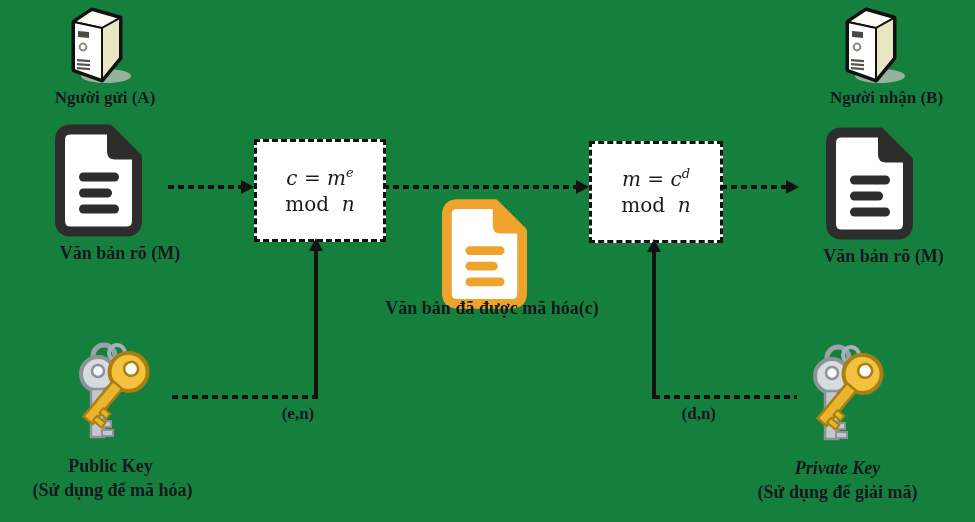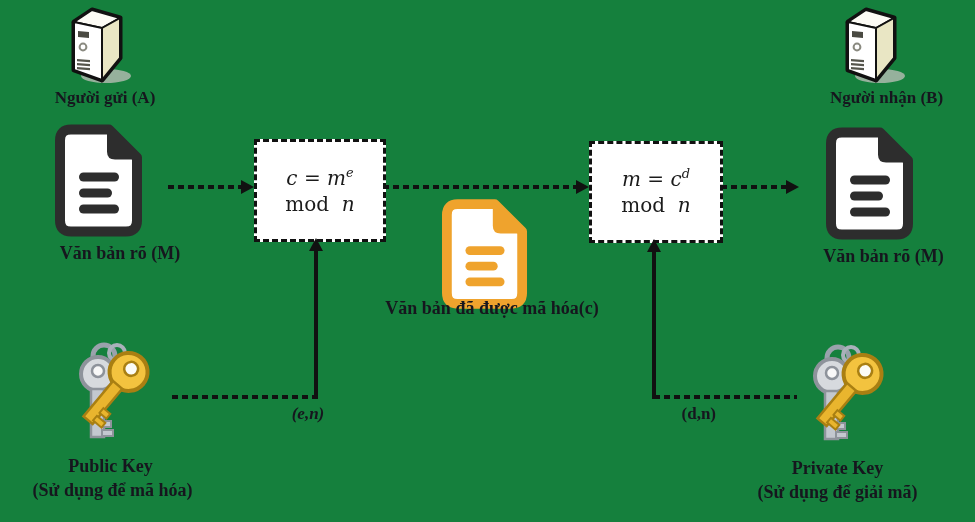--- a/index.html
+++ b/index.html
@@ -131,35 +131,35 @@
     <rect x="44" y="84" width="9" height="6" fill="#c3c8cf" stroke="#8e939b" stroke-width="2"></rect>
     <rect x="44" y="93" width="11" height="6" fill="#c3c8cf" stroke="#8e939b" stroke-width="2"></rect>
     <g transform="rotate(40 68 38)">
       <circle cx="68" cy="34" r="19" fill="#f3c33f" stroke="#a97f12" stroke-width="4"></circle>
       <circle cx="68" cy="30" r="7" fill="#fbfbf6" stroke="#a97f12" stroke-width="2.5"></circle>
       <rect x="62" y="51" width="12" height="46" fill="#e9b52e" stroke="#a97f12" stroke-width="2.5"></rect>
       <rect x="72" y="78" width="9" height="6" fill="#e9b52e" stroke="#a97f12" stroke-width="2"></rect>
       <rect x="72" y="88" width="11" height="6" fill="#e9b52e" stroke="#a97f12" stroke-width="2"></rect>
     </g>
   </svg>
-  <div class="lbl big" style="left:745px;top:457px;width:185px;">Private Key</div>
+  <div class="lbl big" style="left:745px;top:457px;width:185px;font-style:italic;">Private Key</div>
   <div class="lbl big" style="left:725px;top:481px;width:225px;text-align:center;">(Sử dụng để giải mã)</div>
 
   <div class="dash-h" style="left:168px;top:185px;width:73px;"></div>
   <div class="arr-right" style="left:241px;top:180px;"></div>
 
   <div class="dash-h" style="left:383px;top:185px;width:193px;"></div>
   <div class="arr-right" style="left:576px;top:180px;"></div>
 
   <div class="dash-h" style="left:721px;top:185px;width:65px;"></div>
   <div class="arr-right" style="left:786px;top:180px;"></div>
 
   <div class="dash-h" style="left:172px;top:395px;width:146px;"></div>
   <div class="vline" style="left:314px;top:250px;height:149px;"></div>
   <div class="arr-up" style="left:309px;top:238px;"></div>
-  <div class="lbl" style="left:268px;top:403px;width:80px;font-style:italic;">(e,n)</div>
+  <div class="lbl" style="left:258px;top:403px;width:80px;">(e,n)</div>
 
   <div class="dash-h" style="left:654px;top:395px;width:143px;"></div>
   <div class="vline" style="left:652px;top:251px;height:148px;"></div>
   <div class="arr-up" style="left:647px;top:239px;"></div>
   <div class="lbl" style="left:636px;top:403px;width:80px;text-align:right;">(d,n)</div>
 
 </div>
 
 </body></html>

